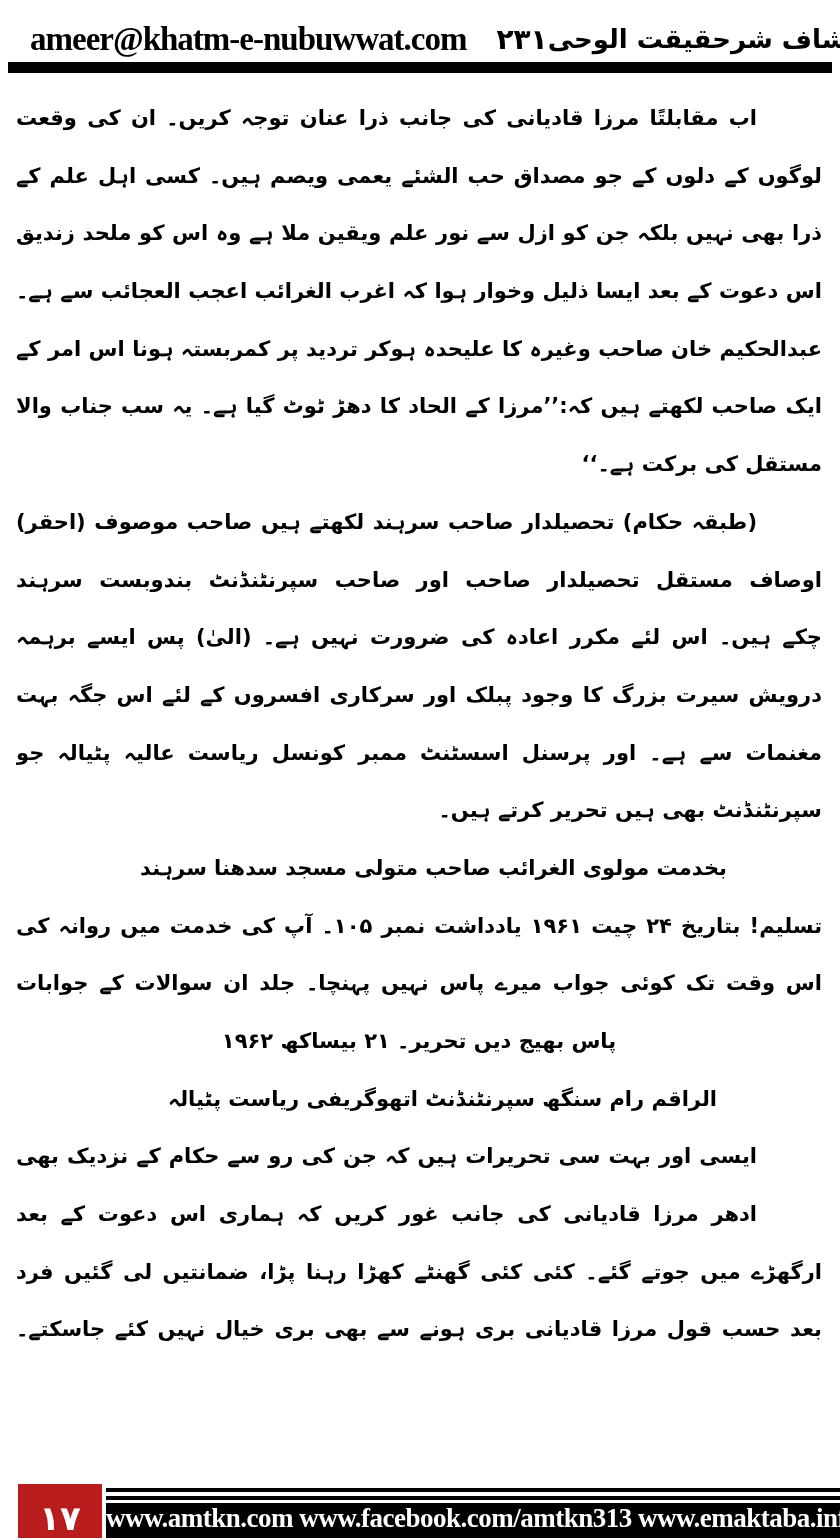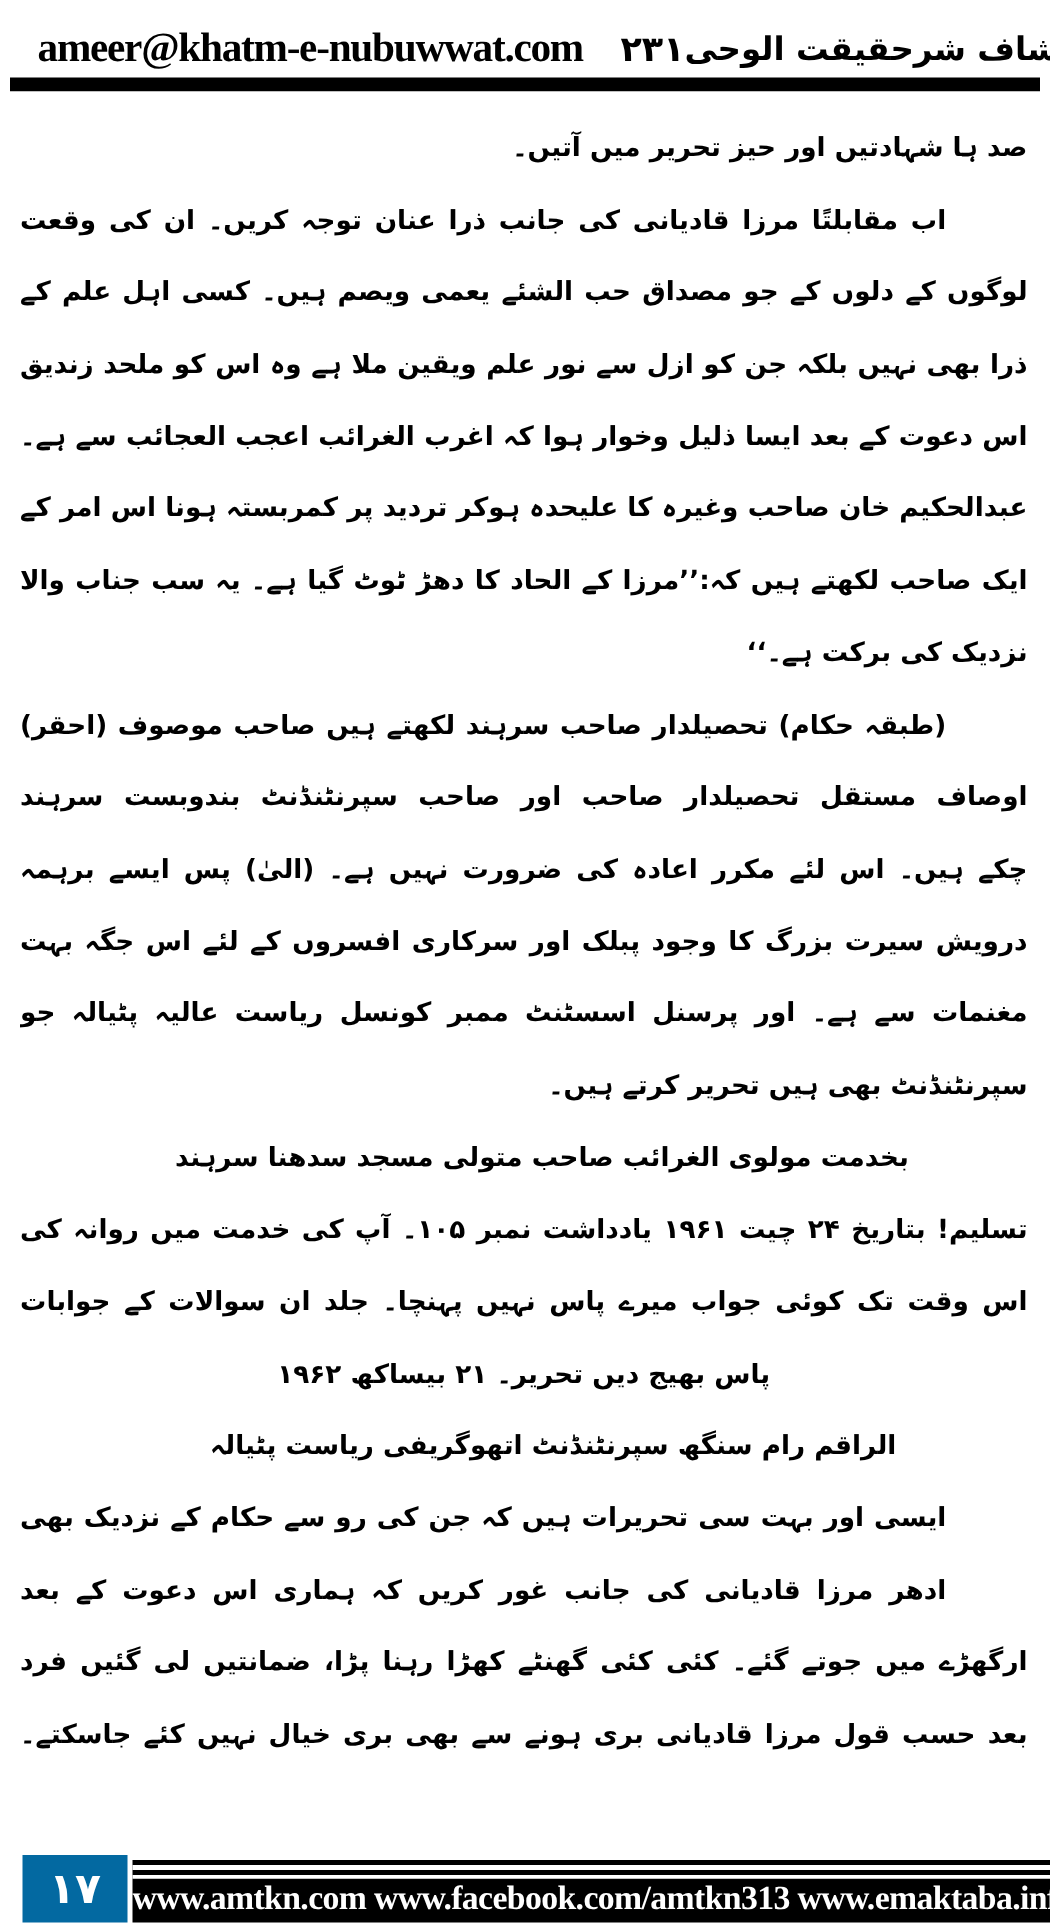--- a/index.html
+++ b/index.html
@@ -48,22 +48,22 @@
   .full{text-align:justify;text-align-last:justify;}
   .start{text-align:right;text-align-last:right;}
   .center{text-align:left;text-align-last:center;}
   .indent{padding-right:65px;}
   .heading{text-align:right;text-align-last:right;padding-right:95px;}
   .heading2{text-align:right;text-align-last:right;padding-right:105px;}
 
   
   .footer-box{
     position:absolute;left:18px;top:1484px;width:84px;height:54px;
-    background:#0369a1;color:#fff;
-    display:flex;align-items:center;justify-content:center;
+    background:#b91c1c;color:#fff;
+    display:flex;align-items:flex-end;justify-content:center;
     font-size:34px;font-weight:bold;direction:rtl;
   }
   .footer-bar{
     position:absolute;left:106px;right:0;top:1488px;height:50px;
     background:#000;
   }
   .footer-bar::before{
     content:"";position:absolute;top:4px;left:0;right:0;height:4px;background:#fff;
   }
   .footer-bar::after{
@@ -84,28 +84,27 @@
 
   <header class="header">
     <div class="email">ameer@khatm-e-nubuwwat.com</div>
     <div class="pageno">۲۳۱</div>
     <div class="title">احتساب جلد۷؍۴ انکشاف شرحقیقت الوحی</div>
   </header>
 
   <div class="rule"></div>
 
   <main class="bodytext" dir="rtl">
-    <p class="start">صد ہا شہادتیں اور حیز تحریر میں آتیں۔</p>
     <p class="full indent">اب مقابلتًا مرزا قادیانی کی جانب ذرا عنان توجہ کریں۔ ان کی وقعت سوائے ان</p>
     <p class="full">لوگوں کے دلوں کے جو مصداق حب الشئے یعمی ویصم ہیں۔ کسی اہل علم کے دل میں</p>
     <p class="full">ذرا بھی نہیں بلکہ جن کو ازل سے نور علم ویقین ملا ہے وہ اس کو ملحد زندیق جانتے ہیں اور ہماری</p>
     <p class="full">اس دعوت کے بعد ایسا ذلیل وخوار ہوا کہ اغرب الغرائب اعجب العجائب سے ہے۔ ڈاکٹر</p>
     <p class="full">عبدالحکیم خان صاحب وغیرہ کا علیحدہ ہوکر تردید پر کمربستہ ہونا اس امر کے شواہد میں سے ہے</p>
     <p class="full">ایک صاحب لکھتے ہیں کہ:’’مرزا کے الحاد کا دھڑ ٹوٹ گیا ہے۔ یہ سب جناب والا کی توجہ اور</p>
-    <p class="start">نزدیک کی برکت ہے۔‘‘</p>
+    <p class="start">مستقل کی برکت ہے۔‘‘</p>
     <p class="full indent">(طبقہ حکام) تحصیلدار صاحب سرہند لکھتے ہیں صاحب موصوف (احقر) کے</p>
     <p class="full">اوصاف مستقل تحصیلدار صاحب اور صاحب سپرنٹنڈنٹ بندوبست سرہند مفصل طور پر تحریر فرما</p>
     <p class="full">چکے ہیں۔ اس لئے مکرر اعادہ کی ضرورت نہیں ہے۔ (الیٰ) پس ایسے برہمہ صفت موصوف</p>
     <p class="full">درویش سیرت بزرگ کا وجود پبلک اور سرکاری افسروں کے لئے اس جگہ بہت بڑا مفید اور</p>
     <p class="full">مغنمات سے ہے۔ اور پرسنل اسسٹنٹ ممبر کونسل ریاست عالیہ پٹیالہ جو محکمہ اتھوگریفی کے</p>
     <p class="start">سپرنٹنڈنٹ بھی ہیں تحریر کرتے ہیں۔</p>
     <p class="heading">بخدمت مولوی الغرائب صاحب متولی مسجد سدھنا سرہند</p>
     <p class="full">تسلیم! بتاریخ ۲۴ چیت ۱۹۶۱ یادداشت نمبر ۱۰۵۔ آپ کی خدمت میں روانہ کی گئی تھی</p>
     <p class="full">اس وقت تک کوئی جواب میرے پاس نہیں پہنچا۔ جلد ان سوالات کے جوابات تحریر کر کے میرے</p>
     <p class="center">پاس بھیج دیں تحریر۔ ۲۱ بیساکھ ۱۹۶۲</p>

